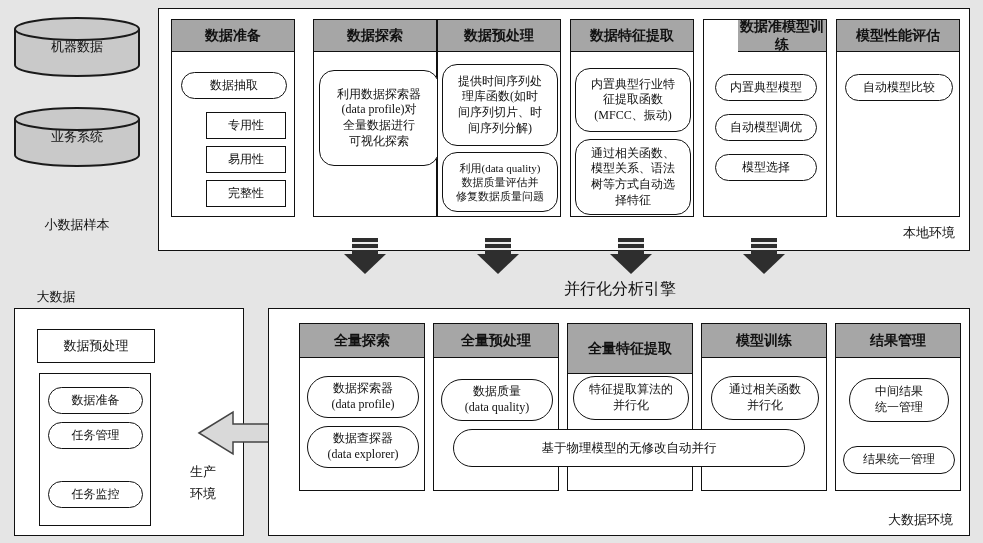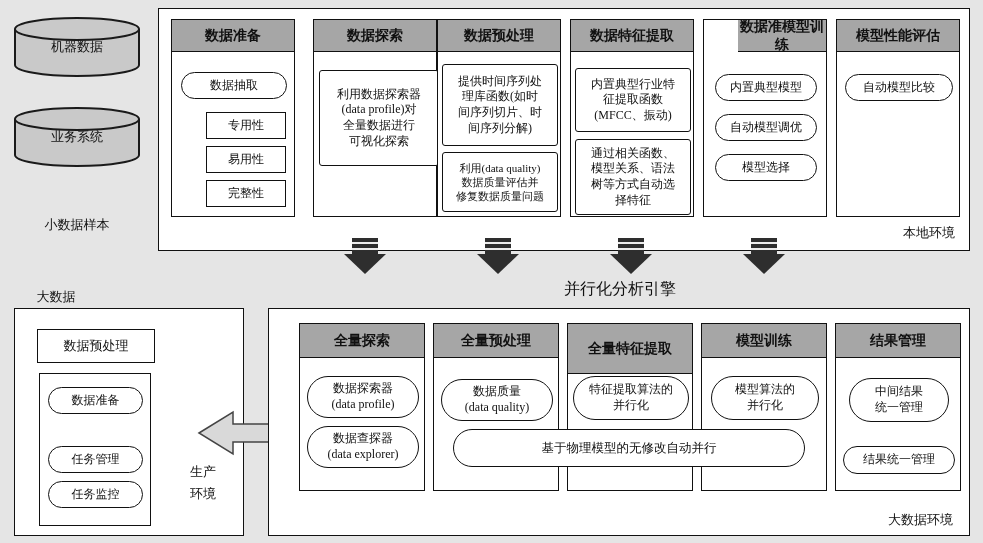--- a/index.html
+++ b/index.html
@@ -13,21 +13,21 @@
     height:32px;background:#a6a6a6;border-bottom:1.6px solid #111;
     display:flex;align-items:center;justify-content:center;
     font-weight:700;font-size:14px;text-align:center;box-sizing:border-box;
   }
   .item{
     position:absolute;border:1.6px solid #111;background:#fff;box-sizing:border-box;
     display:flex;align-items:center;justify-content:center;text-align:center;
     font-size:12px;line-height:1.3;white-space:pre-line;padding:2px;
   }
   .stadium{border-radius:999px;}
-  .rounded{border-radius:3px;}
+  .rounded{border-radius:15px;}
   .small{font-size:11px;}
   .caption{position:absolute;font-size:13px;text-align:center;}
   .corner{position:absolute;font-size:13px;}
   .cyl{position:absolute;width:130px;height:64px;}
   .cyl-label{
     position:absolute;left:0;top:0;width:130px;height:64px;box-sizing:border-box;
     padding-top:22px;text-align:center;font-size:13px;
   }
   .darr{position:absolute;width:44px;}
   .darr .shaft{
@@ -143,21 +143,21 @@
   </div>
 
   <div class="caption" style="left:540px;top:279px;width:160px;font-size:16px;">并行化分析引擎</div>
 
   <div class="caption" style="left:26px;top:288px;width:60px;">大数据</div>
 
   <div class="panel" style="left:14px;top:308px;width:230px;height:228px;">
     <div class="rect-box" style="left:22px;top:20px;width:118px;height:34px;">数据预处理</div>
     <div class="group-box" style="left:24px;top:64px;width:112px;height:153px;">
       <div class="item stadium" style="left:8px;top:13px;width:95px;height:27px;">数据准备</div>
-      <div class="item stadium" style="left:8px;top:72px;width:95px;height:27px;">任务管理</div>
+      <div class="item stadium" style="left:8px;top:48px;width:95px;height:27px;">任务管理</div>
       <div class="item stadium" style="left:8px;top:107px;width:95px;height:27px;">任务监控</div>
     </div>
     <div class="prod-corner" style="left:158px;top:152px;width:60px;">生产
 环境</div>
   </div>
 
   <div class="larr" style="left:196px;top:408px;">
     <svg width="106" height="50" viewBox="0 0 106 50">
       <polygon points="3,25 37,4 37,16 103,16 103,34 37,34 37,46" fill="#d9d9d9" stroke="#444" stroke-width="1.5"></polygon>
       <path d="M91,16 V34 M96,16 V34 M101,16 V34" stroke="#444" stroke-width="2" fill="none"></path>
@@ -181,21 +181,21 @@
     </div>
 
     <div class="col" style="left:298px;top:14px;width:126px;height:168px;">
       <div class="col-header" style="height:50px;">全量特征提取</div>
       <div class="item rounded" style="left:5px;top:52px;width:116px;height:44px;border-radius:22px;">特征提取算法的
 并行化</div>
     </div>
 
     <div class="col" style="left:432px;top:14px;width:126px;height:168px;">
       <div class="col-header" style="height:34px;">模型训练</div>
-      <div class="item rounded" style="left:9px;top:52px;width:108px;height:44px;border-radius:22px;">模型算法的
+      <div class="item rounded" style="left:9px;top:52px;width:108px;height:44px;border-radius:22px;">通过相关函数
 并行化</div>
     </div>
 
     <div class="col" style="left:566px;top:14px;width:126px;height:168px;">
       <div class="col-header" style="height:34px;">结果管理</div>
       <div class="item stadium" style="left:13px;top:54px;width:100px;height:44px;">中间结果
 统一管理</div>
       <div class="item stadium" style="left:7px;top:122px;width:112px;height:28px;">结果统一管理</div>
     </div>
 

